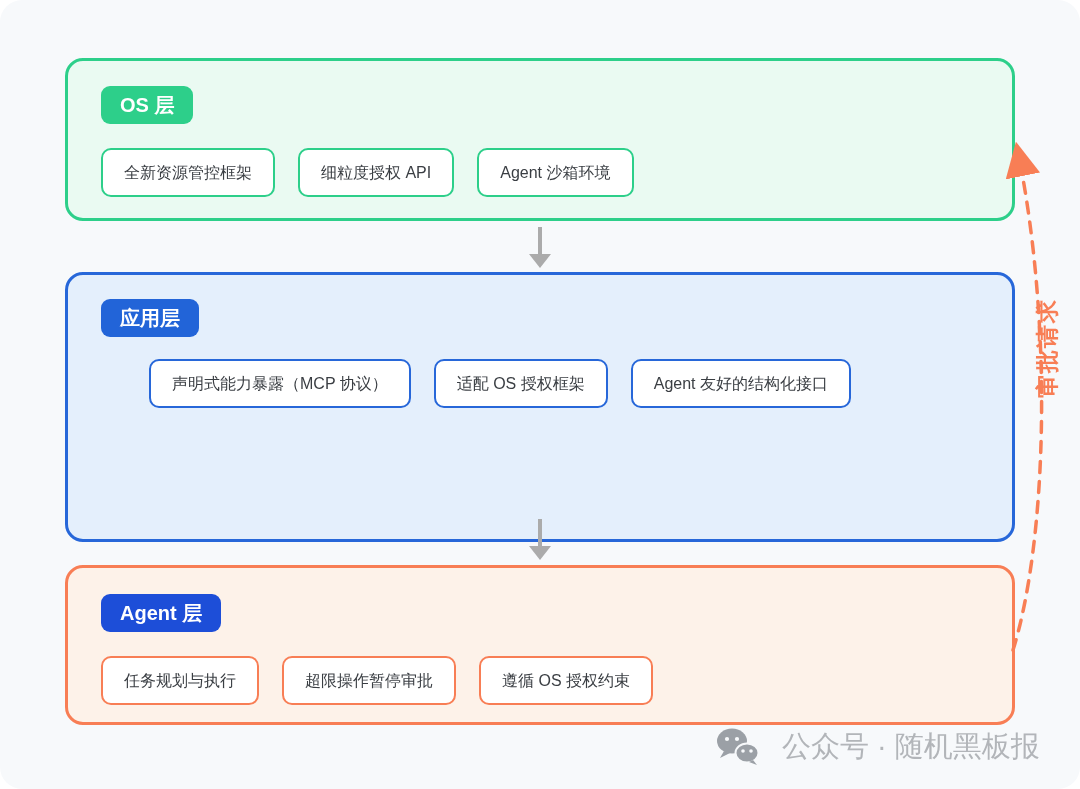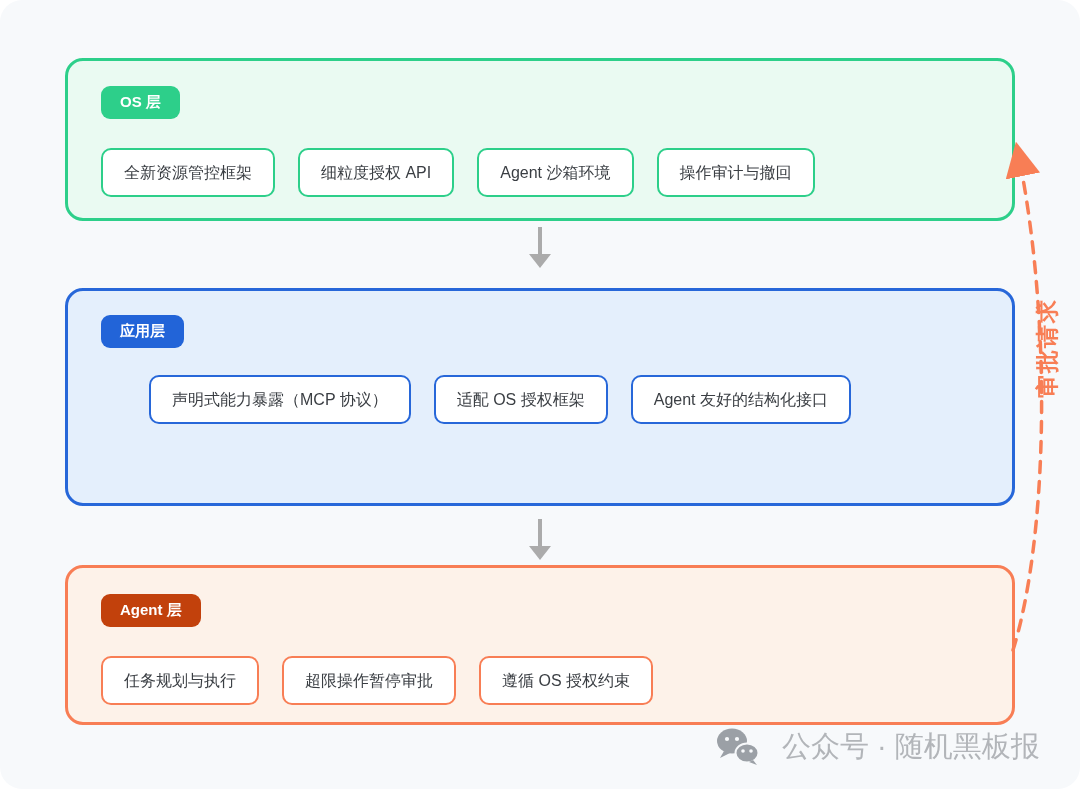--- a/index.html
+++ b/index.html
@@ -15,37 +15,37 @@
   .layer {
     position: absolute;
     left: 65px;
     width: 950px;
     box-sizing: border-box;
     border-style: solid;
     border-width: 3px;
     border-radius: 18px;
   }
   .layer-os    { top: 58px;  height: 163px; border-color: #2dcf8a; background: #eafaf2; }
-  .layer-app   { top: 288px; height: 218px; border-color: #2767d9; background: #e4effc; }
+  .layer-app   { top: 272px; height: 270px; border-color: #2767d9; background: #e4effc; }
   .layer-agent { top: 565px; height: 160px; border-color: #f87e55; background: #fdf2e9; }
 
   .chip {
     position: absolute;
     left: 33px;
     padding: 8px 19px;
     border-radius: 9px;
     color: #ffffff;
     font-weight: bold;
-    font-size: 15px;
+    font-size: 20px;
     line-height: 1.1;
     white-space: nowrap;
   }
   .layer-os .chip    { top: 25px; background: #2dcf8a; }
   .layer-app .chip   { top: 24px; background: #2264d8; }
-  .layer-agent .chip { top: 26px; background: #c2410c; }
+  .layer-agent .chip { top: 26px; background: #1d4ed8; }
 
   .items {
     position: absolute;
     left: 33px;
     display: flex;
     gap: 23px;
   }
   .layer-os .items    { top: 87px; }
   .layer-app .items   { top: 84px; margin-left: 48px; }
   .layer-agent .items { top: 88px; }
@@ -119,21 +119,20 @@
 <body>
 
 <div class="canvas">
 
   <section class="layer layer-os">
     <div class="chip">OS 层</div>
     <div class="items">
       <div class="item">全新资源管控框架</div>
       <div class="item">细粒度授权 API</div>
       <div class="item">Agent 沙箱环境</div>
-      <div class="item">操作审计与撤回</div>
     </div>
   </section>
 
   <div class="down-arrow down-arrow-1">
     <div class="shaft"></div>
     <div class="head"></div>
   </div>
 
   <section class="layer layer-app">
     <div class="chip">应用层</div>

